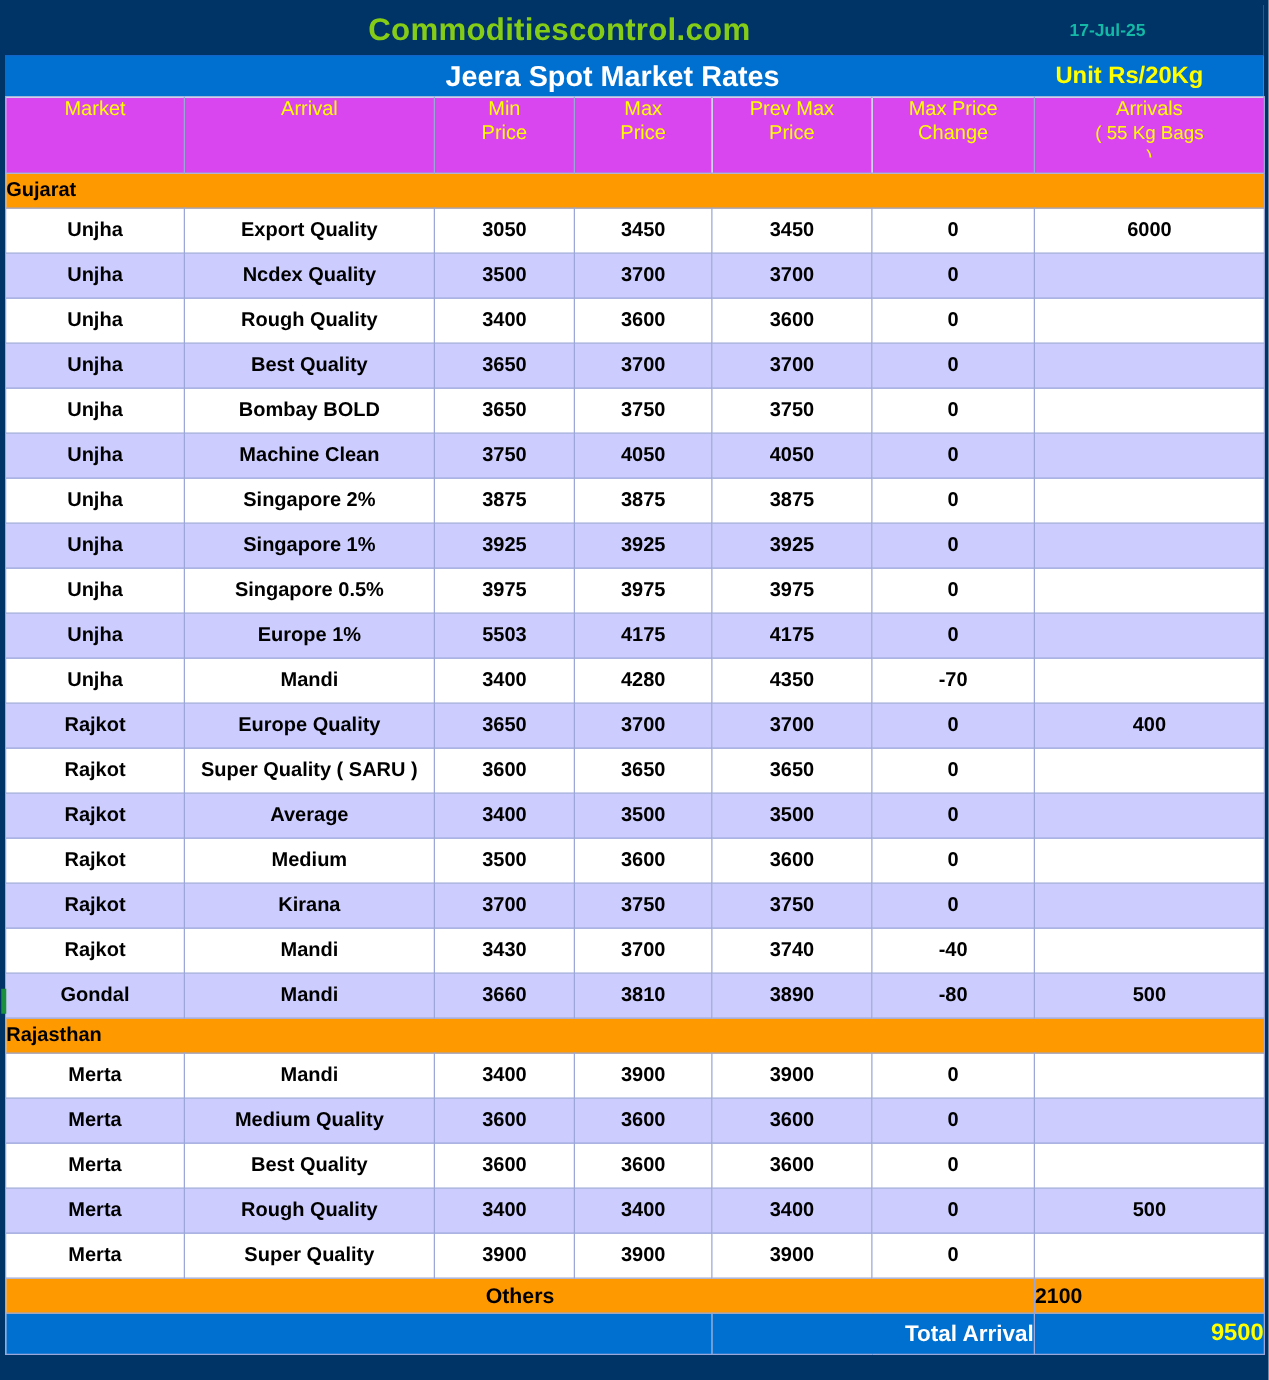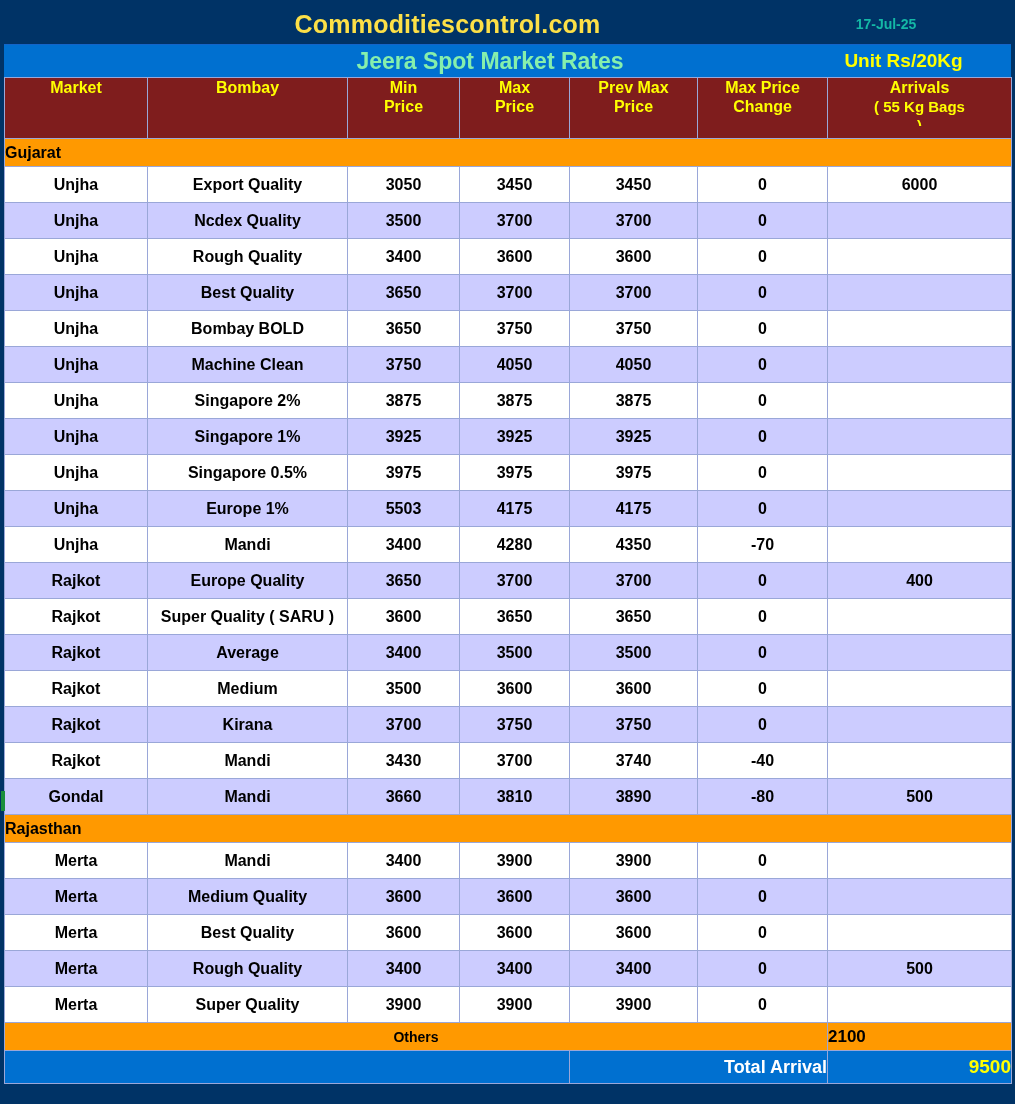--- a/index.html
+++ b/index.html
@@ -27,21 +27,21 @@
   .titlebar {
     height: 40px;
     background: #003366;
     display: flex;
     align-items: center;
     position: relative;
   }
   .site-title {
     flex: 1;
     text-align: center;
-    color: #fde047;
+    color: #84cc16;
     font-weight: bold;
     font-size: 25px;
     letter-spacing: 0.2px;
     padding-left: 120px;
     box-sizing: border-box;
   }
   .date {
     width: 240px;
     text-align: center;
     color: #14b8a6;
@@ -54,21 +54,21 @@
   .subbar {
     height: 32px;
     background: #0070d0;
     display: flex;
     align-items: center;
     border-top: 1px solid #1464c8;
   }
   .report-title {
     flex: 1;
     text-align: center;
-    color: #86efac;
+    color: #ffffff;
     font-weight: bold;
     font-size: 23px;
     padding-left: 180px;
     box-sizing: border-box;
   }
   .unit {
     width: 215px;
     text-align: center;
     color: #ffff00;
     font-weight: bold;
@@ -79,24 +79,24 @@
   table.grid {
     width: 100%;
     border-collapse: collapse;
     table-layout: fixed;
   }
   table.grid th, table.grid td {
     border: 1px solid #9aa7d8;
     padding: 0;
   }
   thead th {
-    background: #7f1d1d;
+    background: #d946ef;
     color: #ffff00;
     font-size: 16px;
-    font-weight: bold;
+    font-weight: normal;
     height: 60px;
     vertical-align: top;
     padding-top: 9px;
     line-height: 19px;
     border: 1px solid #3333cc;
     overflow: hidden;
   }
   .hdr-2line span { display: block; }
   .hdr-small { font-size: 15px; }
   .hdr-clip {
@@ -112,21 +112,21 @@
     font-weight: bold;
     font-size: 16px;
     height: 27px;
     border: 1px solid #ff9900;
   }
   td.section-label {
     background: #ff9900;
     color: #000000;
     text-align: center;
     font-weight: bold;
-    font-size: 14px;
+    font-size: 17px;
     height: 27px;
     border: 1px solid #ff9900;
   }
   td.section-val {
     background: #ff9900;
     color: #000000;
     text-align: left;
     font-weight: bold;
     font-size: 17px;
     height: 27px;
@@ -199,21 +199,21 @@
         <col style="width:200px">
         <col style="width:112px">
         <col style="width:110px">
         <col style="width:128px">
         <col style="width:130px">
         <col style="width:184px">
       </colgroup>
       <thead>
         <tr>
           <th><span>Market</span></th>
-          <th><span>Bombay</span></th>
+          <th><span>Arrival</span></th>
           <th class="hdr-2line">
             <span>Min</span>
             <span>Price</span>
           </th>
           <th class="hdr-2line">
             <span>Max</span>
             <span>Price</span>
           </th>
           <th class="hdr-2line">
             <span>Prev Max</span>

